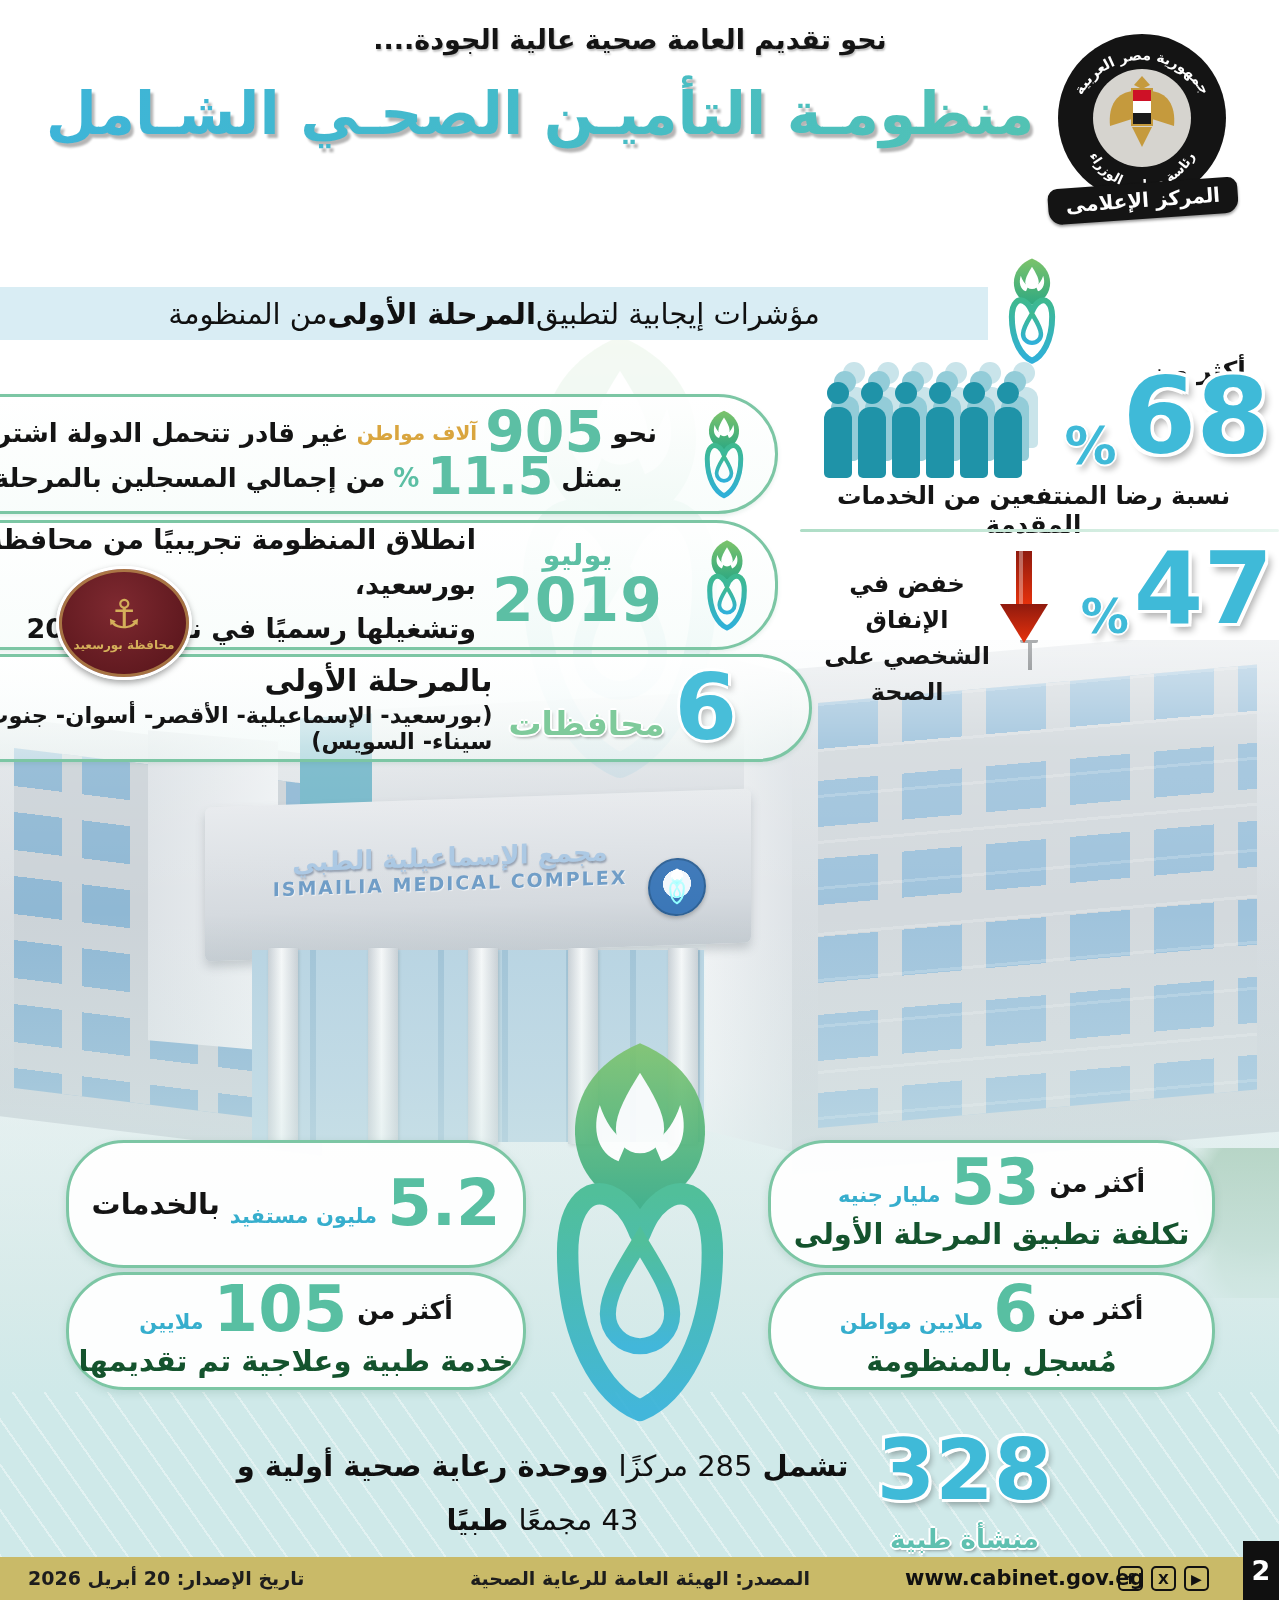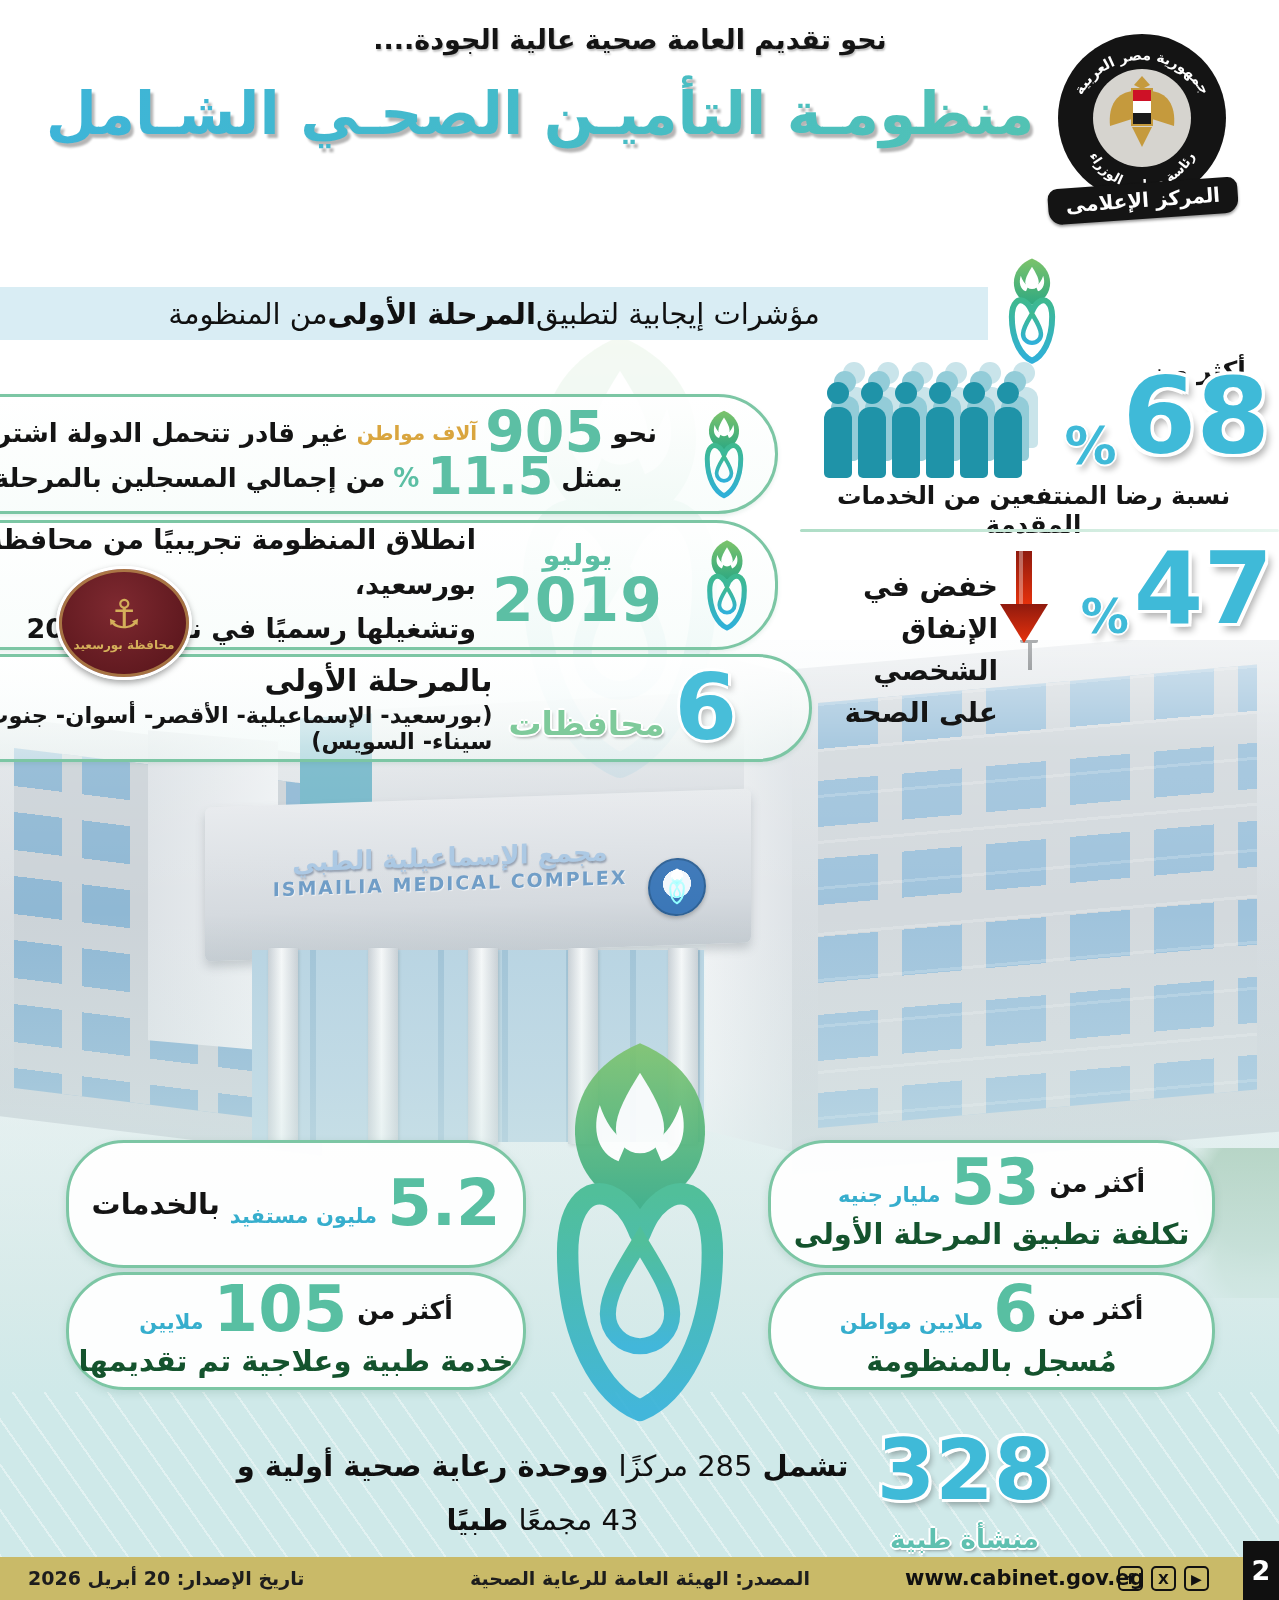--- a/index.html
+++ b/index.html
@@ -64,21 +64,21 @@
   .num86{top:372px;left:1005px;width:265px;}
   .num86 .digits{font-size:106px;}
   .num86 .pct{font-size:52px;margin-top:44px;margin-right:6px;}
   .cap86{top:481px;left:806px;width:455px;text-align:center;font-size:24.5px;font-weight:700;}
   .sep{top:529px;left:800px;width:479px;height:3px;
     background:linear-gradient(90deg,#aeddc6,#e9f6f0);border-radius:2px;}
   .num47{top:546px;left:1048px;width:225px;}
   .num47 .digits{font-size:100px;}
   .num47 .pct{font-size:48px;margin-top:42px;margin-right:5px;}
   .arrow47{top:549px;left:996px;width:56px;height:97px;}
-  .cap47{top:566px;left:816px;width:182px;font-size:28px;font-weight:700;line-height:1.5;}
+  .cap47{top:566px;left:816px;width:182px;text-align:center;font-size:24px;font-weight:700;line-height:1.5;}
 
   
   .bubble{left:-70px;border:3px solid #7cc6a4;border-radius:62px;
     background:linear-gradient(180deg,rgba(255,255,255,.92),rgba(243,251,248,.55));
     box-shadow:0 2px 4px rgba(60,130,100,.12);}
   .bubble .lotus-mini{position:absolute;}
   .b1{top:394px;width:848px;height:120px;}
   .b2{top:520px;width:848px;height:130px;}
   .b3{top:654px;width:882px;height:108px;}
   .b1 .lotus-mini{left:auto;right:20px;top:12px;width:62px;height:94px;}

